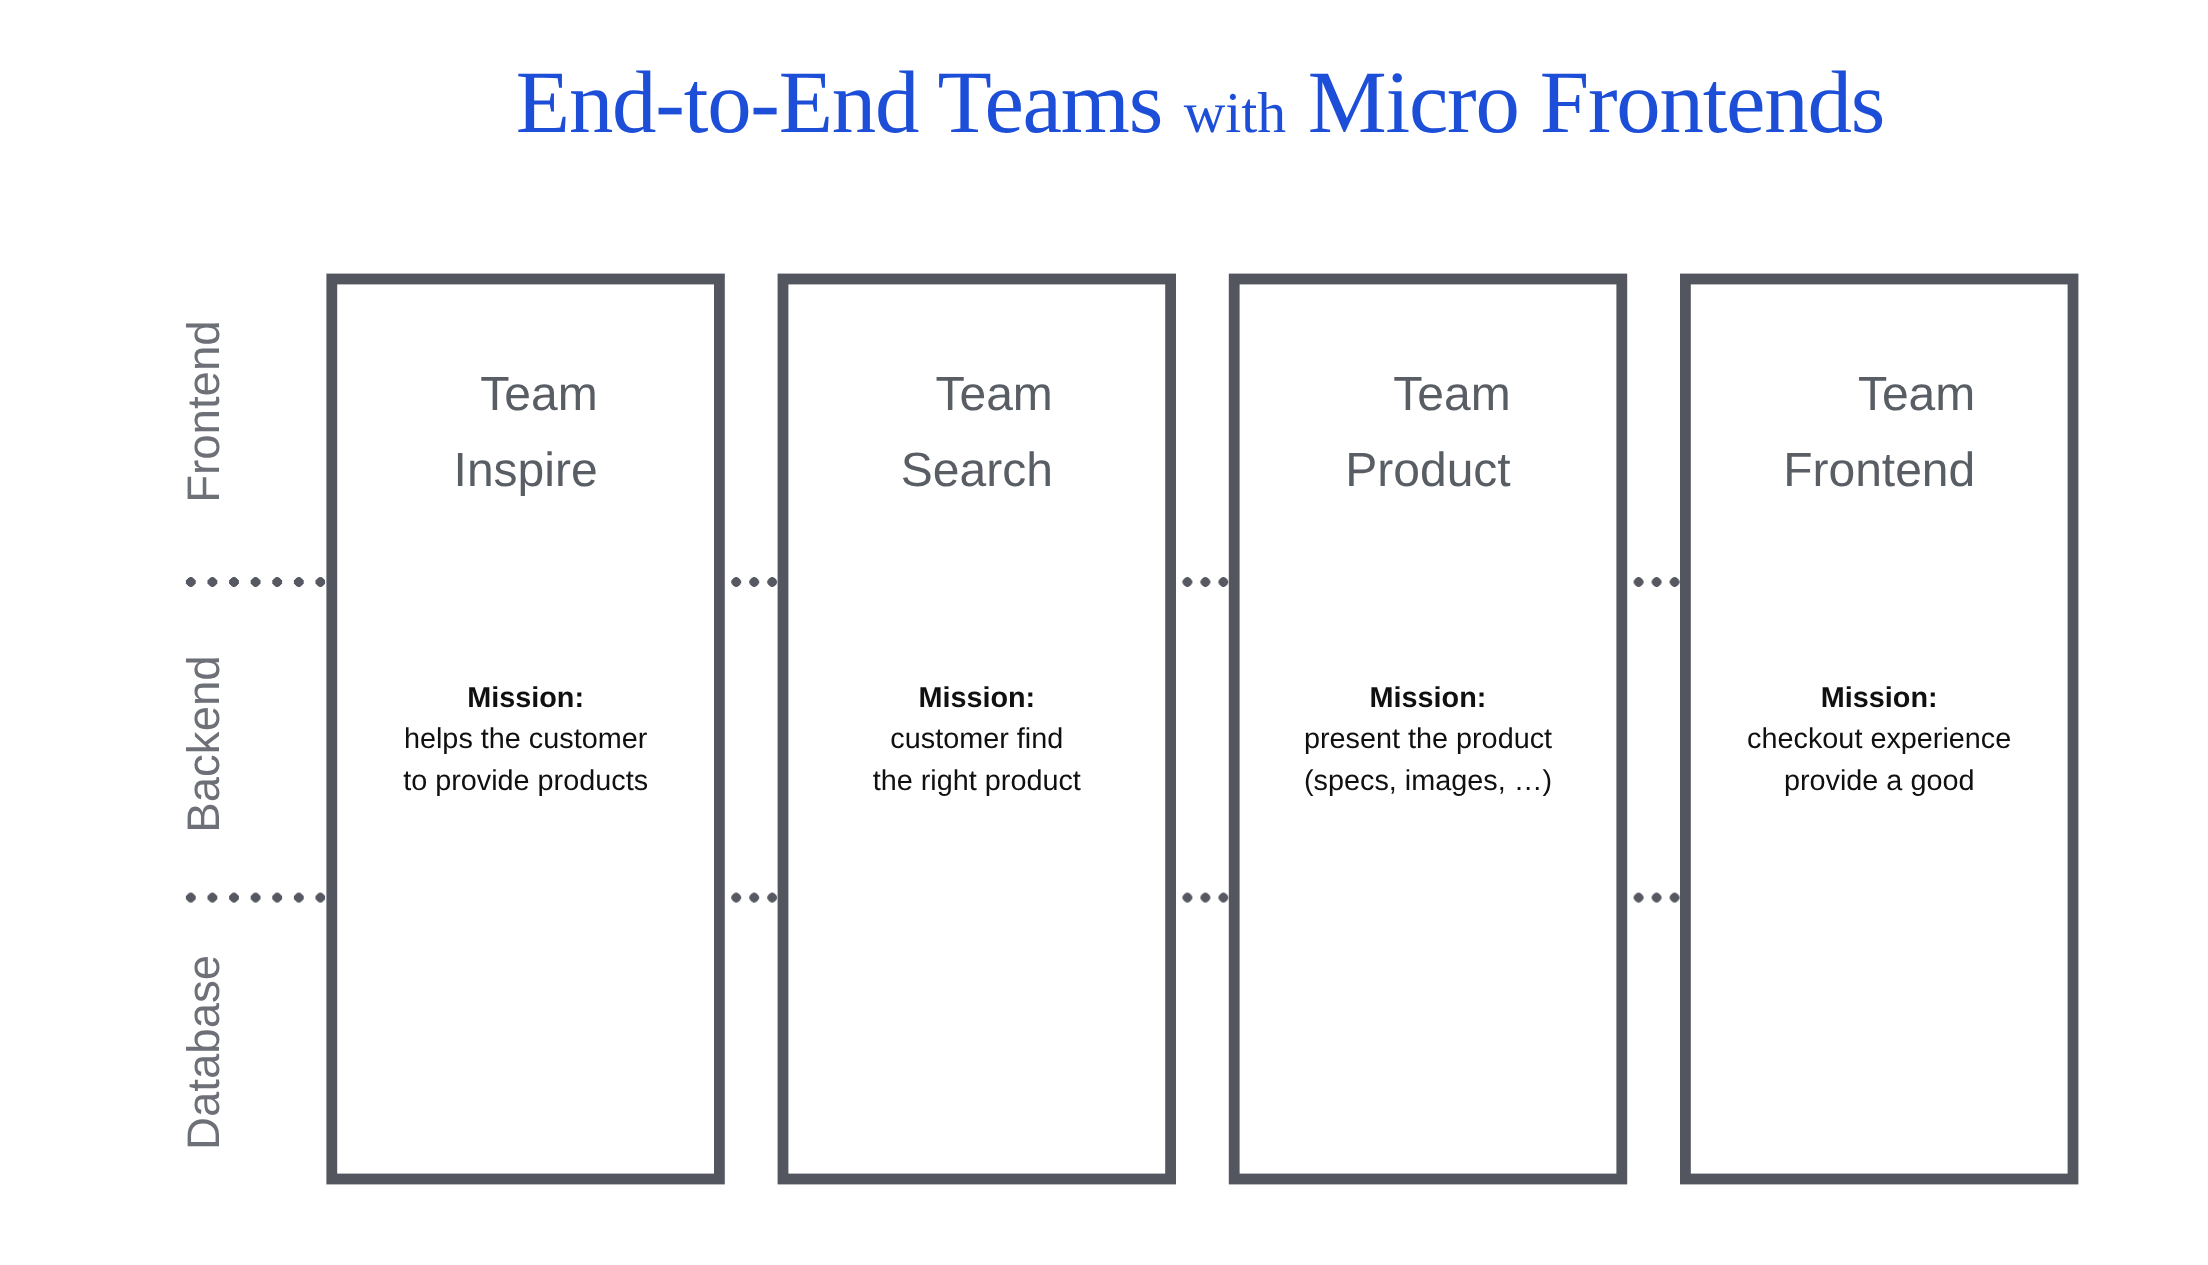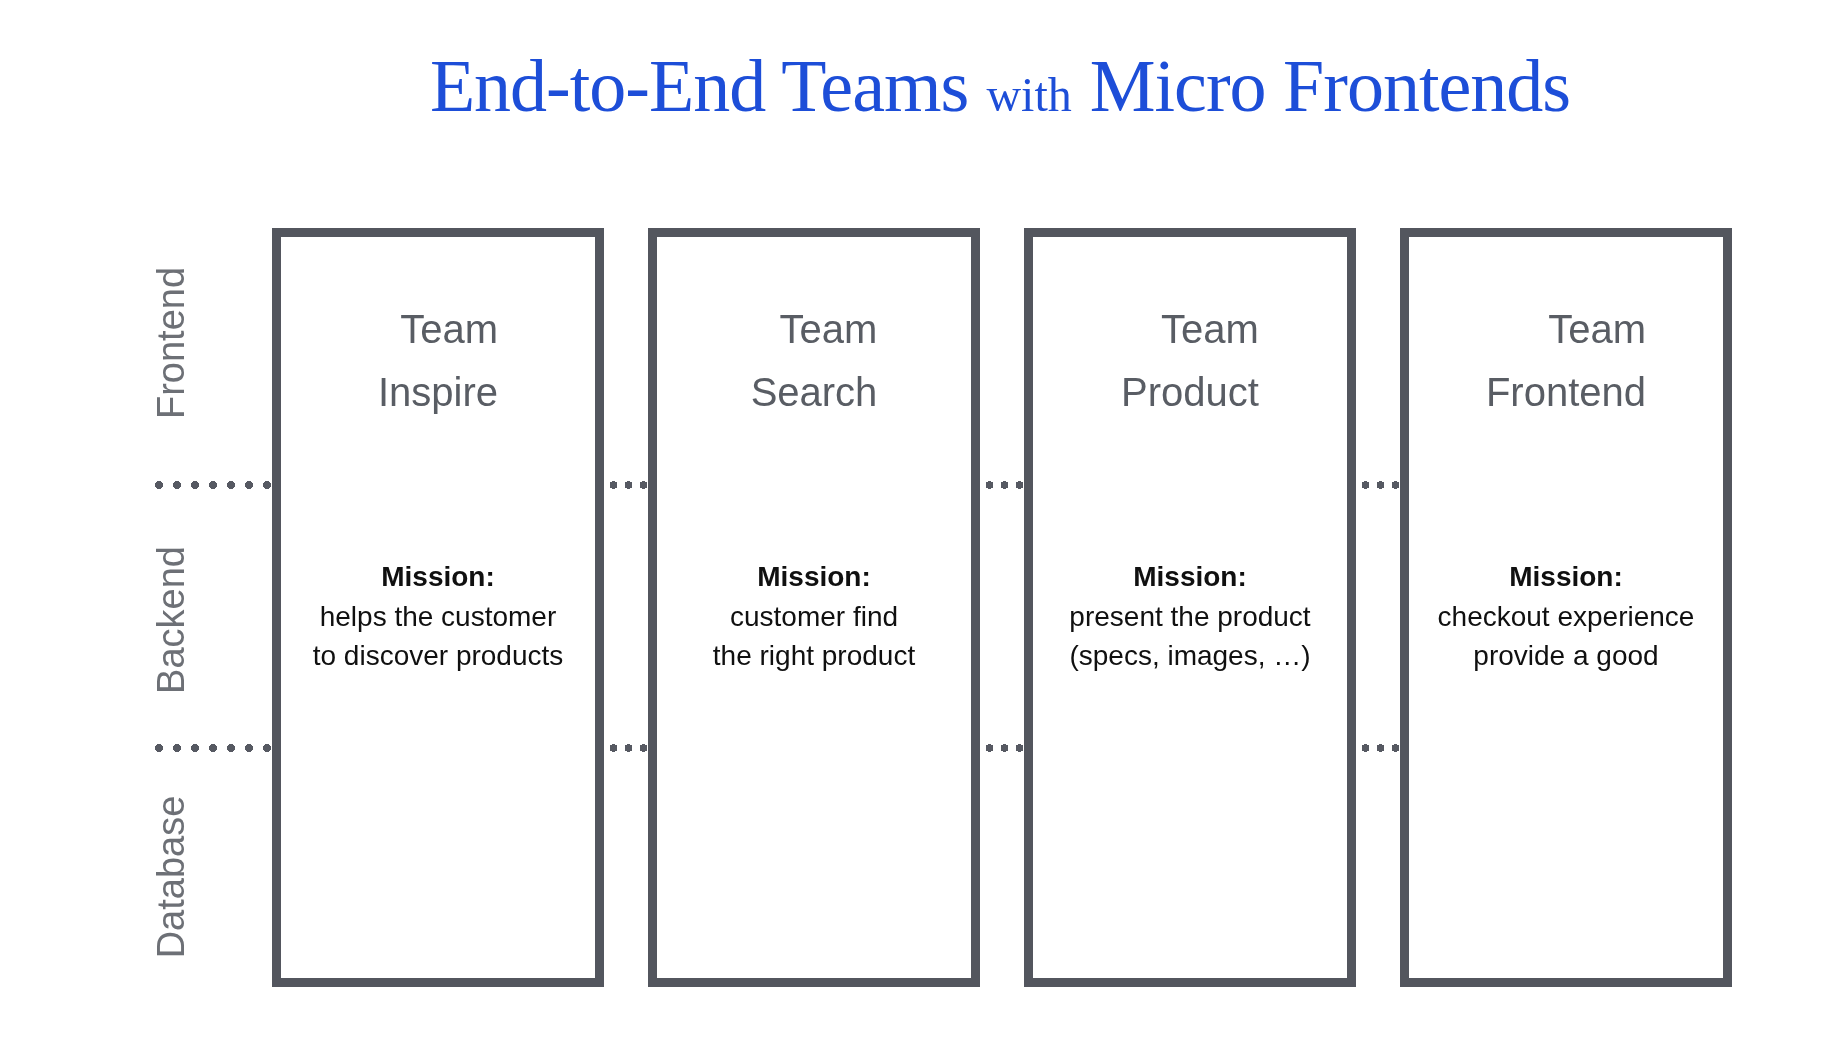--- a/index.html
+++ b/index.html
@@ -88,21 +88,21 @@
   }
   .band-database { flex: 1; }
 
   .team-name {
     font-size: 40px;
     line-height: 1.58;
     color: #595d64;
     text-align: right;
   }
   .mission {
-    font-size: 28px;
+    font-size: 24px;
     line-height: 1.42;
     color: #101010;
     text-align: center;
   }
   .mission-label { font-weight: bold; }
 </style>
 </head>
 <body>
 
 <div class="canvas">
@@ -131,21 +131,21 @@
     <div class="band-frontend">
       <div class="team-name">
         <div>Team</div>
         <div>Inspire</div>
       </div>
     </div>
     <div class="band-backend">
       <div class="mission">
         <div class="mission-label">Mission:</div>
         <div>helps the customer</div>
-        <div>to discover products</div>
+        <div>to provide products</div>
       </div>
     </div>
     <div class="band-database"></div>
   </div>
 
   <div class="team-box b2">
     <div class="band-frontend">
       <div class="team-name">
         <div>Team</div>
         <div>Search</div>

